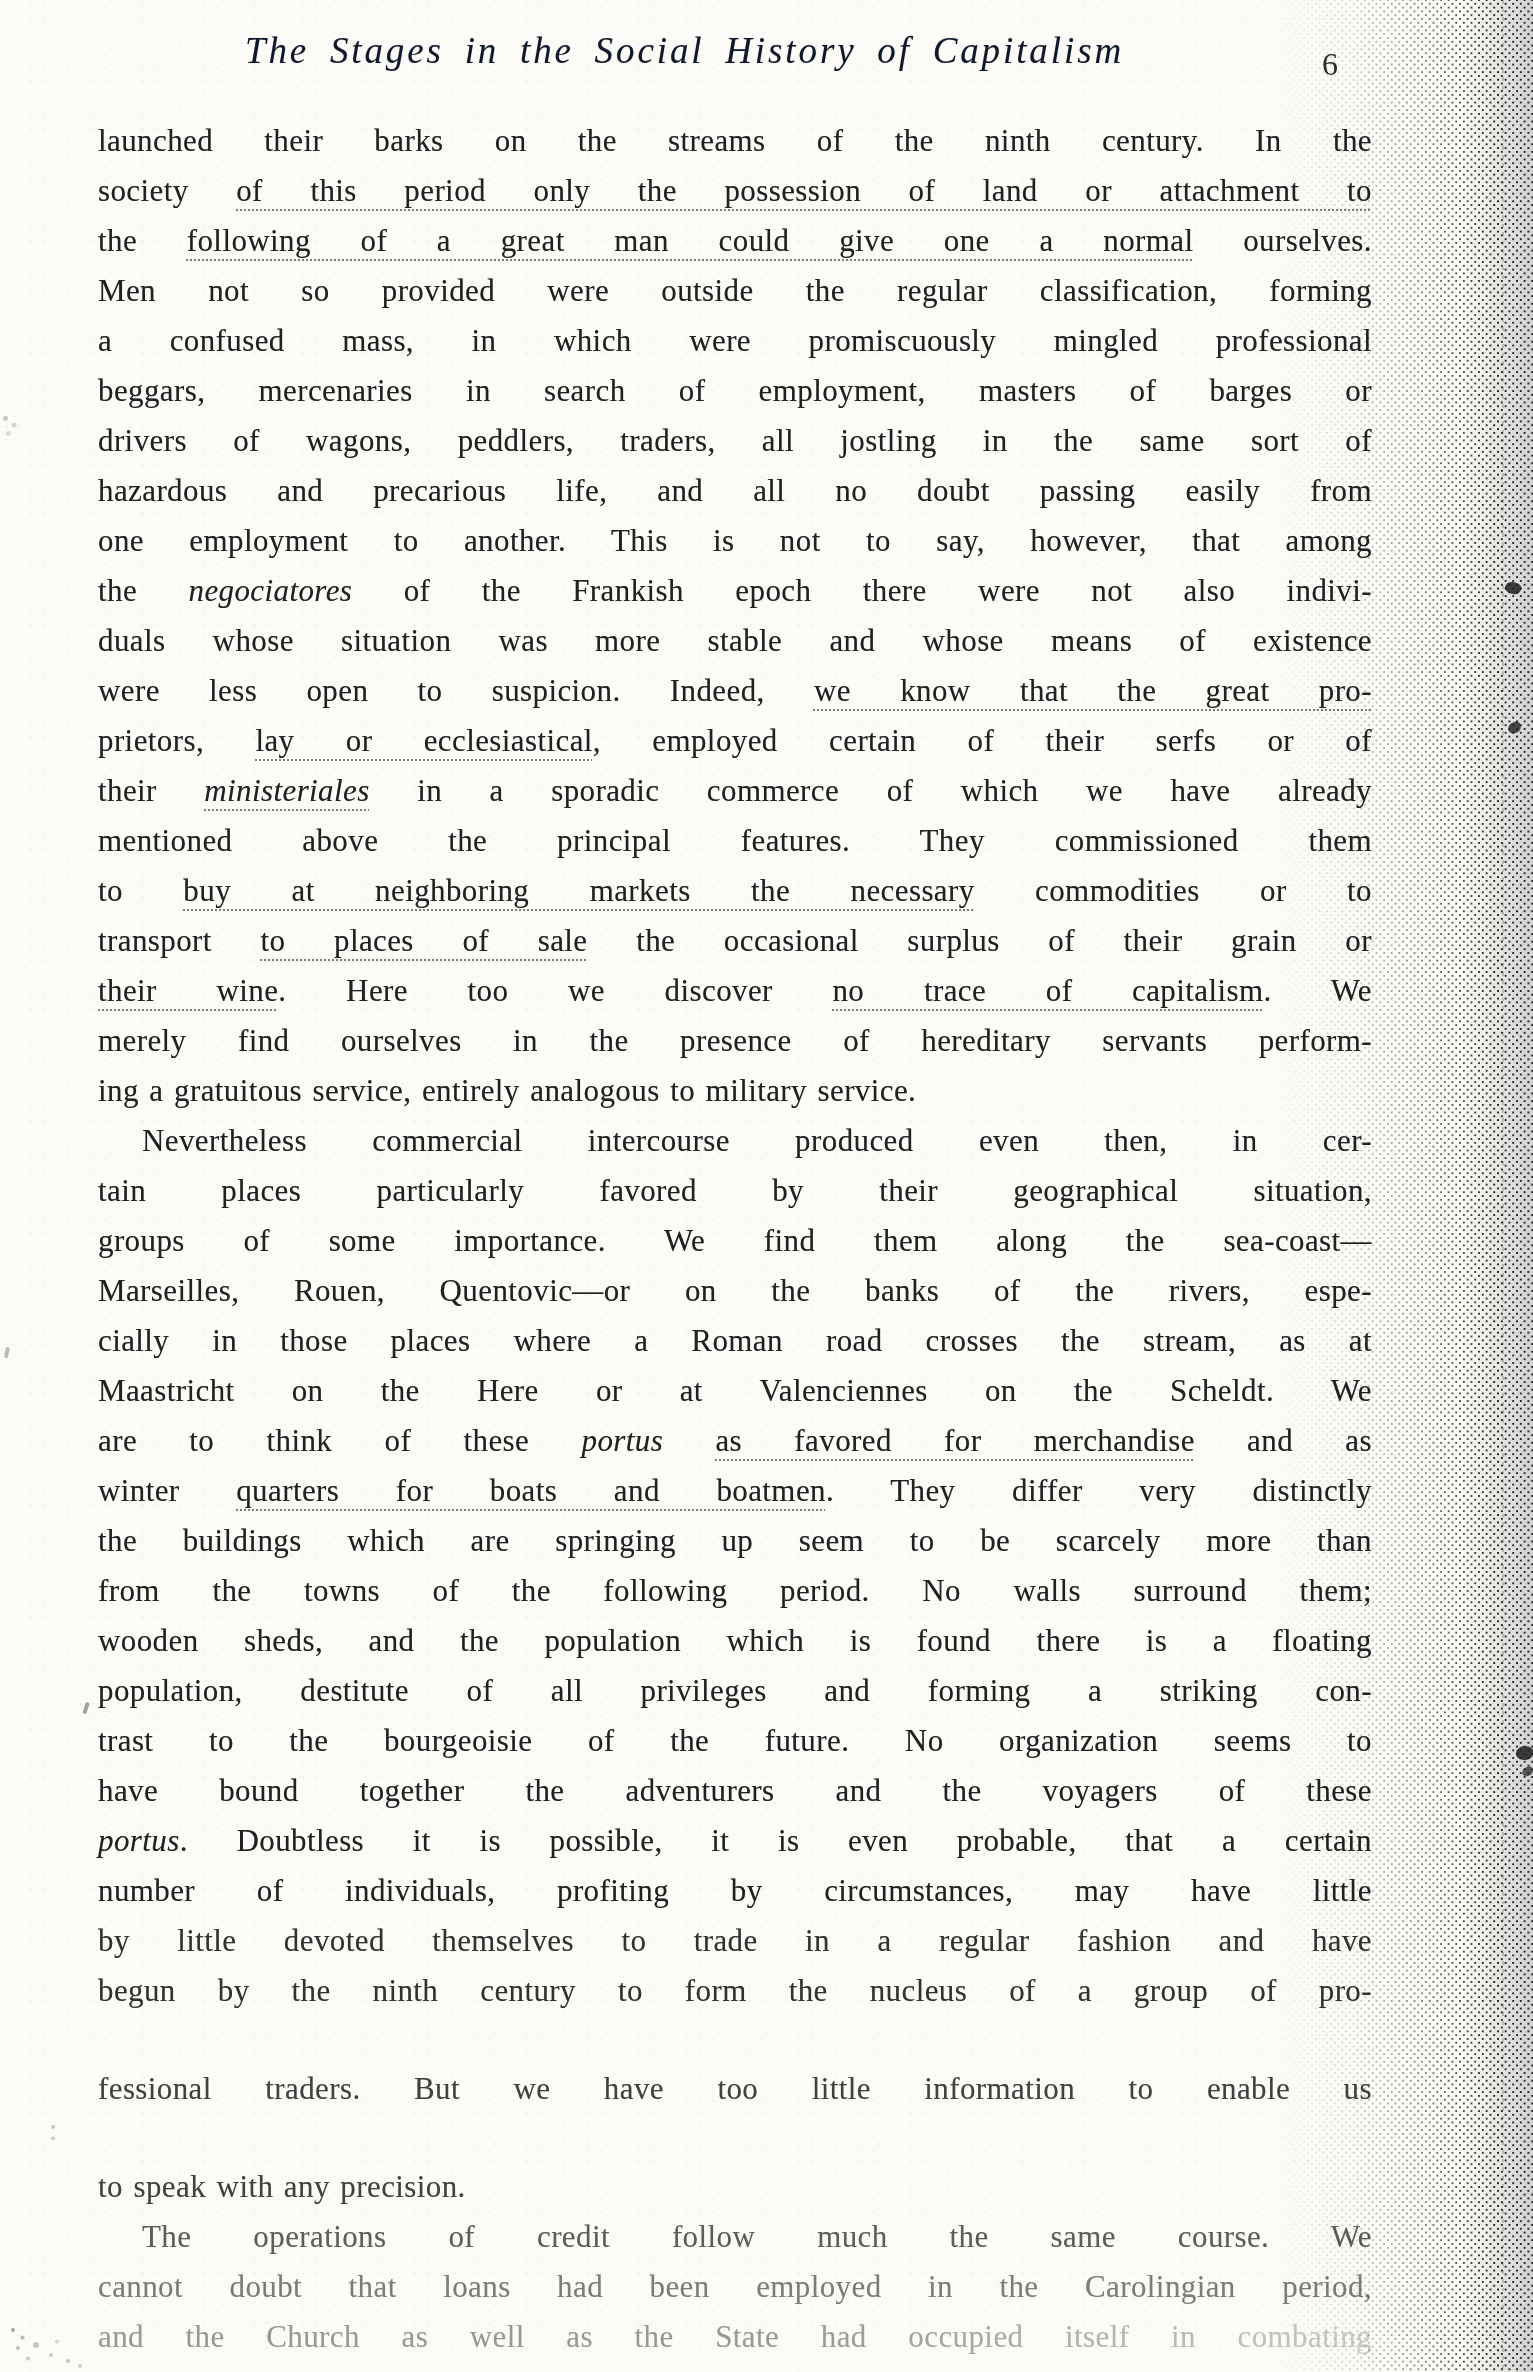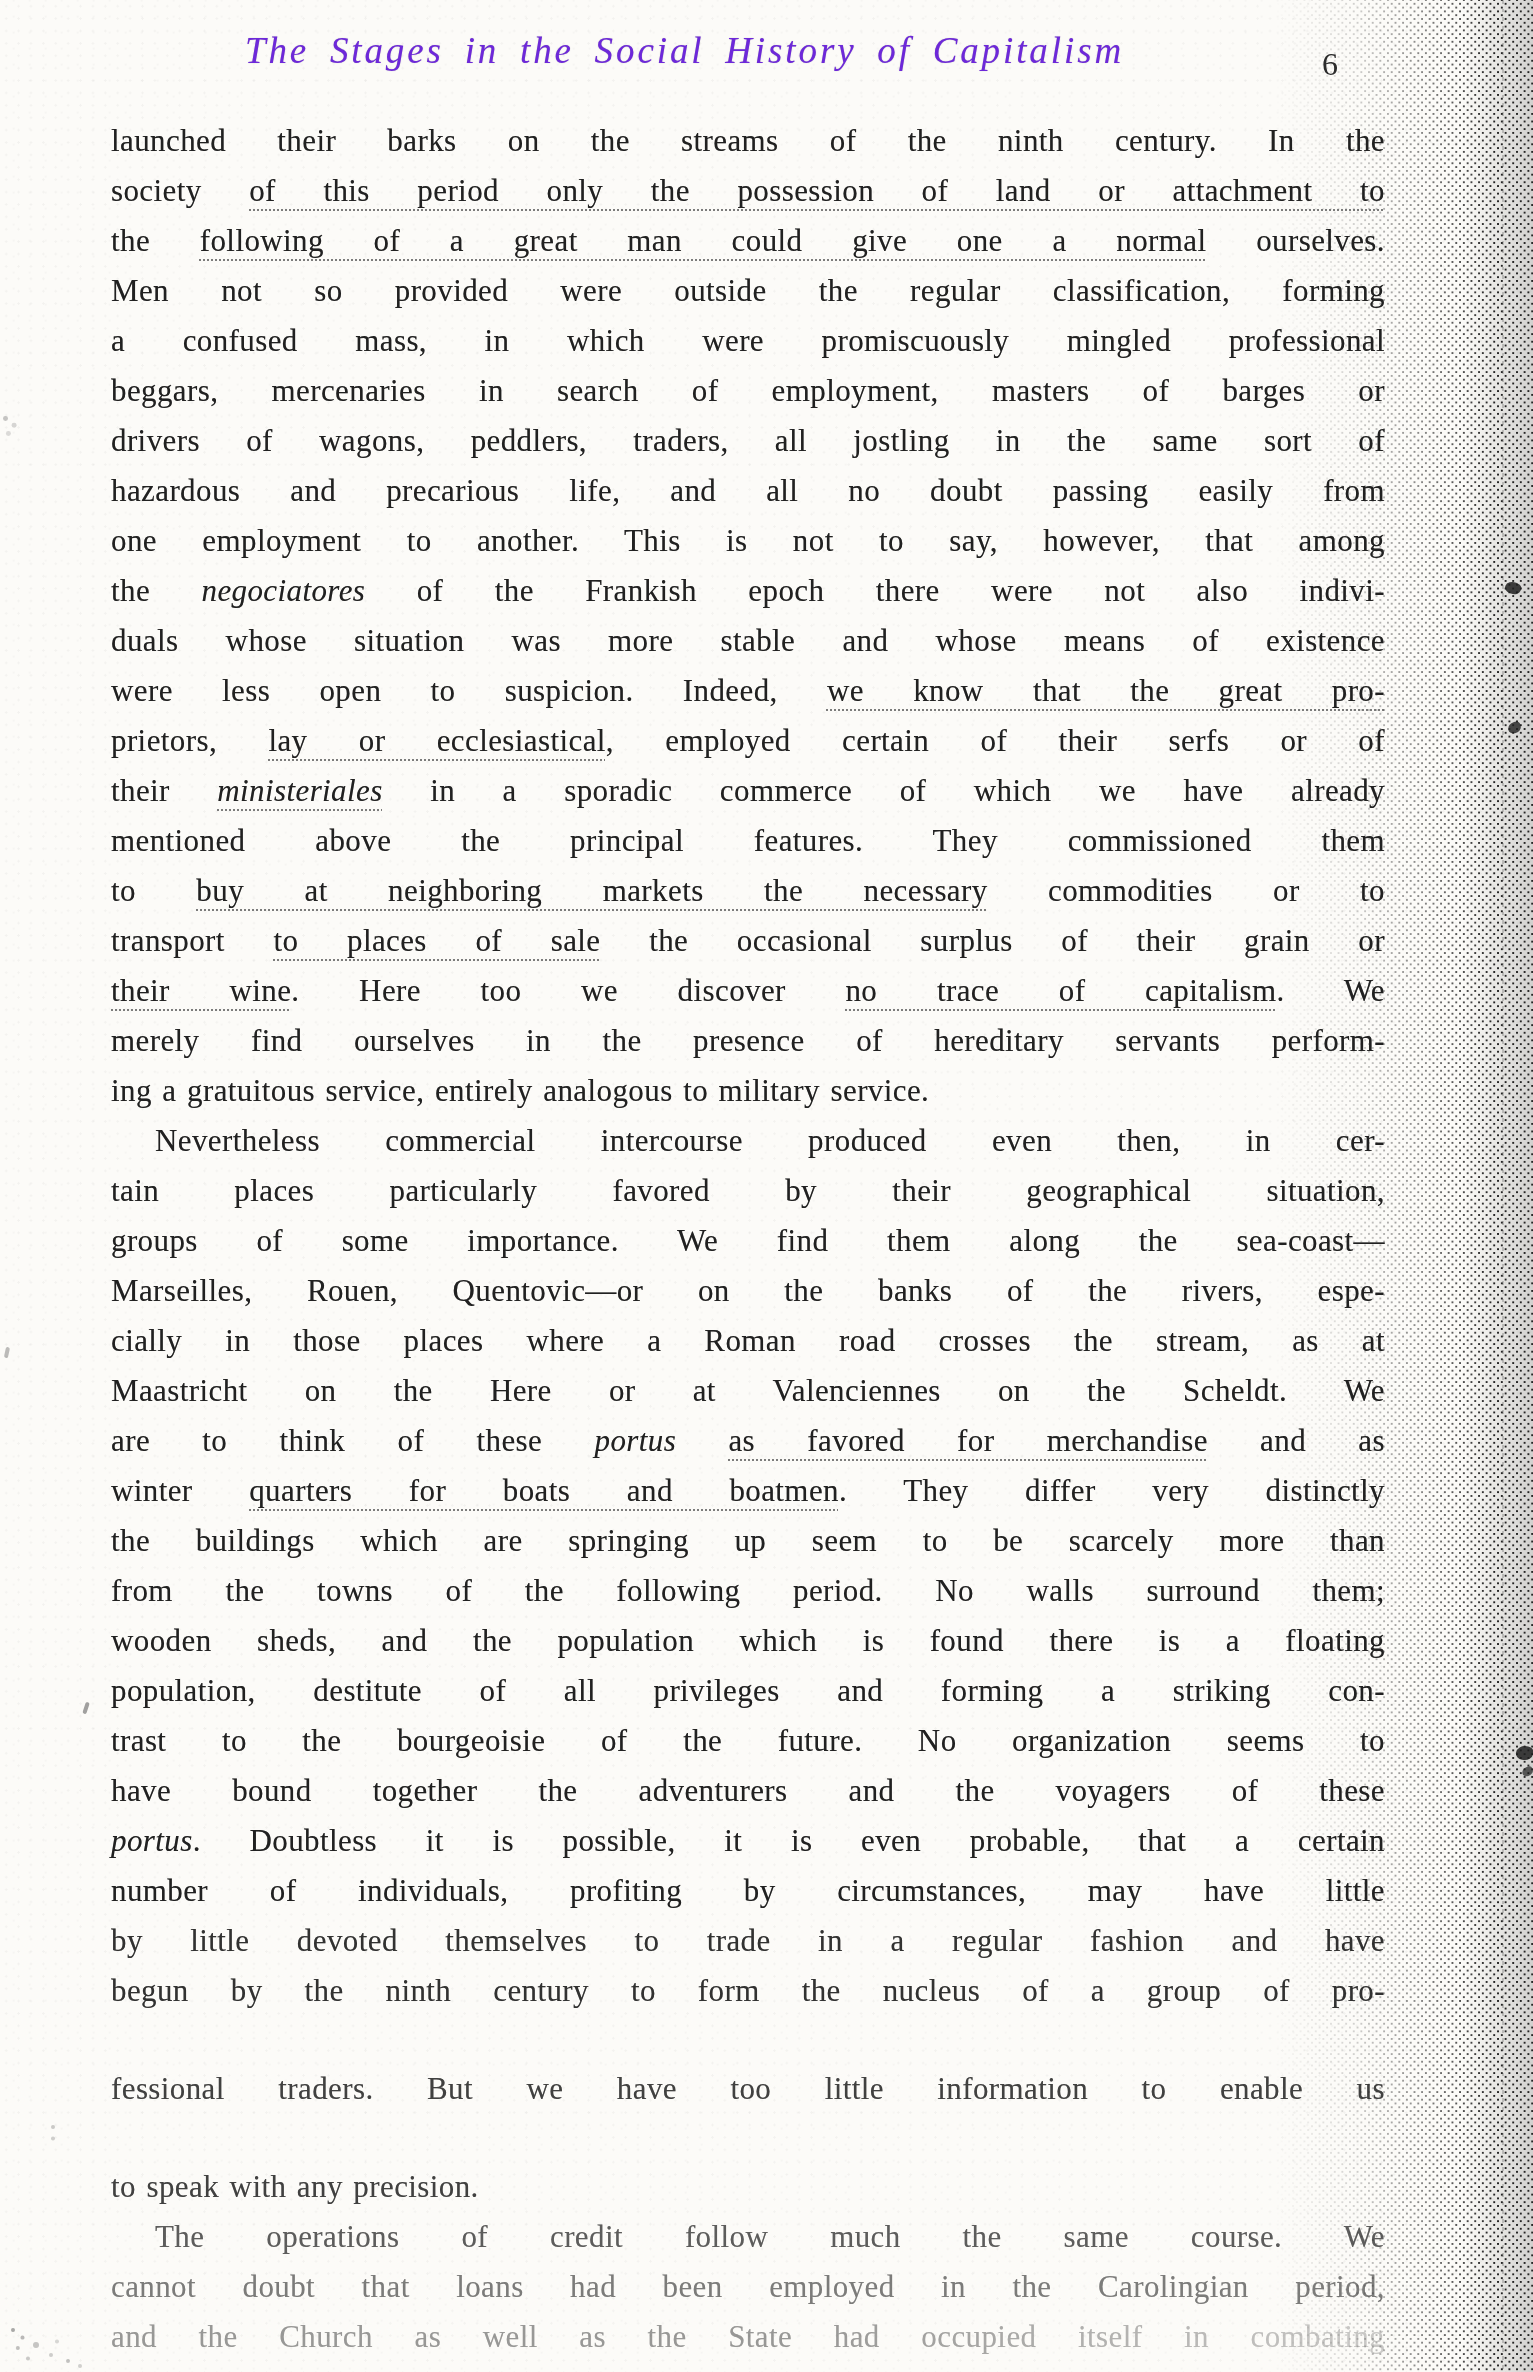--- a/index.html
+++ b/index.html
@@ -23,31 +23,31 @@
     background-position:0 0, 5.7px 8.6px;
   }
 
   
   .running-title {
     position:absolute; top:28.5px; left:95px; width:1179px;
     text-align:center;
     font-style:italic;
     font-size:37px; line-height:1.2;
     letter-spacing:2.9px; word-spacing:8.6px;
-    color:#6d28d9;
+    color:#0f172a;
     text-shadow:0 0 1px rgba(70,70,70,.35);
   }
   .page-number {
     position:absolute; top:46px; left:1322px;
     font-size:32px; color:#2c2c2c;
   }
 
   
   .body-text {
-    position:absolute; top:116px; left:111px; width:1274px;
+    position:absolute; top:116px; left:98px; width:1274px;
     font-size:31px; line-height:50px;
     letter-spacing:0.4px; word-spacing:2.4px;
     text-shadow:0 0 0.6px rgba(40,40,40,.4);
   }
   .line { text-align:justify; text-align-last:justify; }
   .line.short { text-align-last:left; }
   .para.indent .line:first-child { text-indent:44px; }
   .it { font-style:italic; }
   .u  {
     text-decoration:underline dotted rgba(110,110,110,.75);

